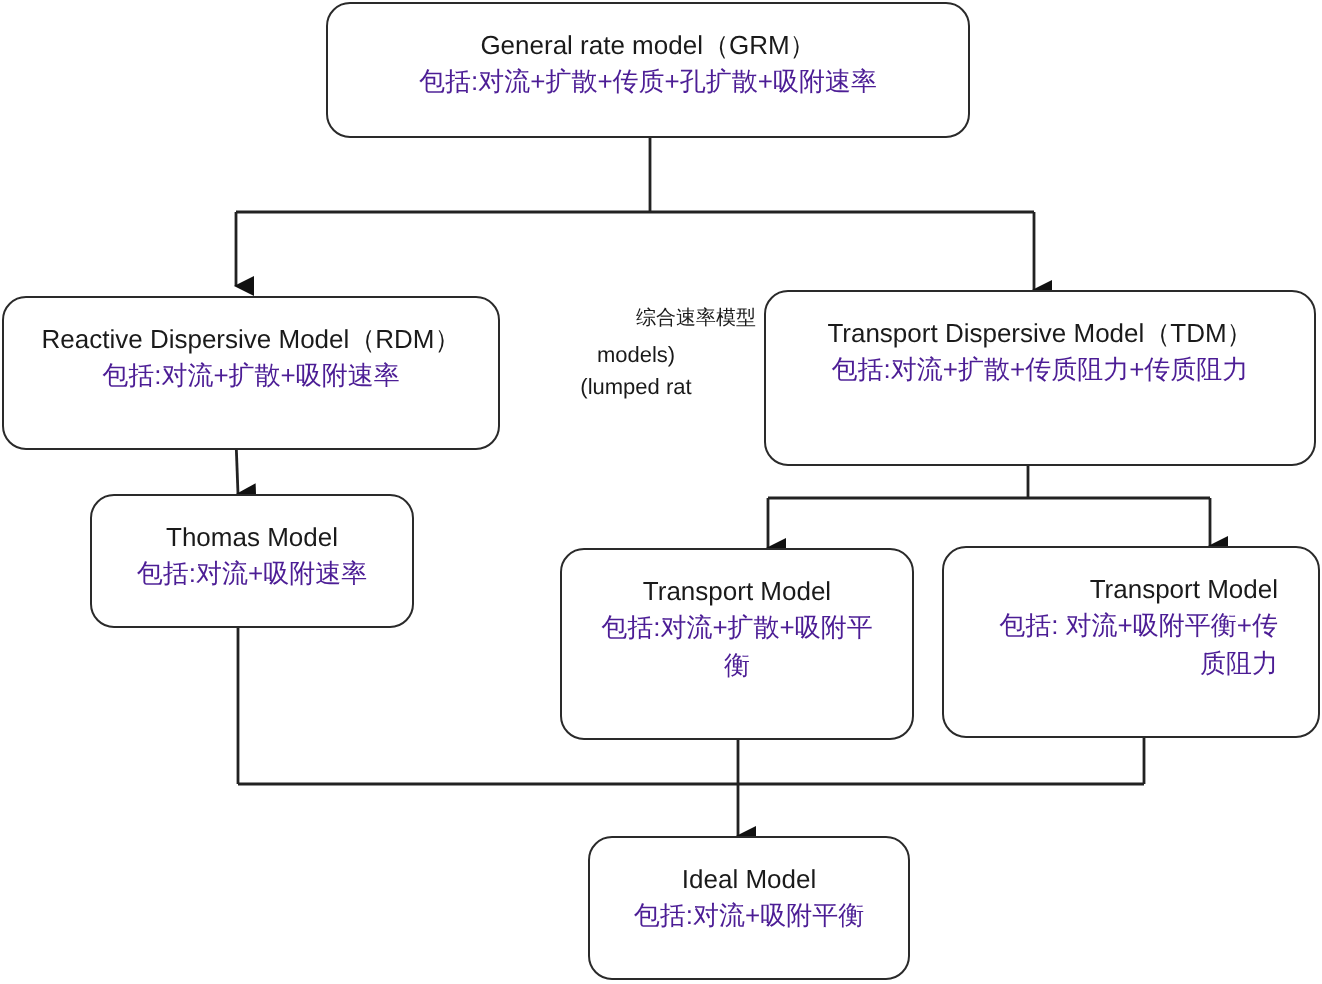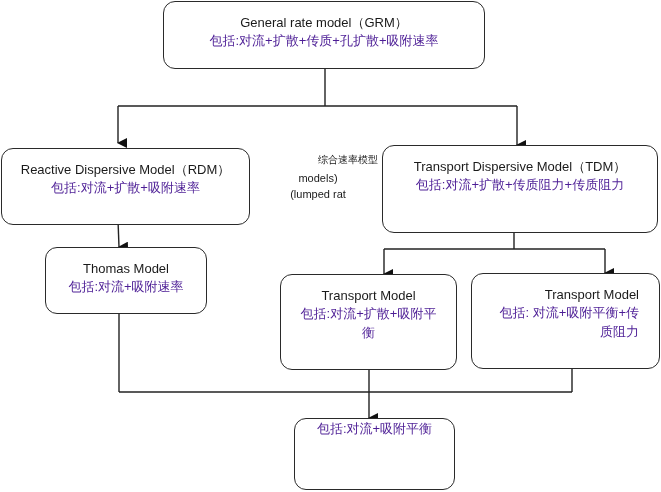--- a/index.html
+++ b/index.html
@@ -74,14 +74,15 @@
   <span class="t1">Transport Model</span>
   <span class="t2">包括:对流+扩散+吸附平衡</span>
 </div>
 
 <div class="box" style="left:471px; top:273px; width:189px; height:96px; padding:0 20px;text-align:right;">
   <span class="t1">Transport Model</span>
   <span class="t2">包括: 对流+吸附平衡+传质阻力</span>
 </div>
 
 <div class="box" style="left:294px; top:418px; width:161px; height:72px;">
+  <span class="t1">Ideal Model</span>
   <span class="t2">包括:对流+吸附平衡</span>
 </div>
 
 </body></html>

